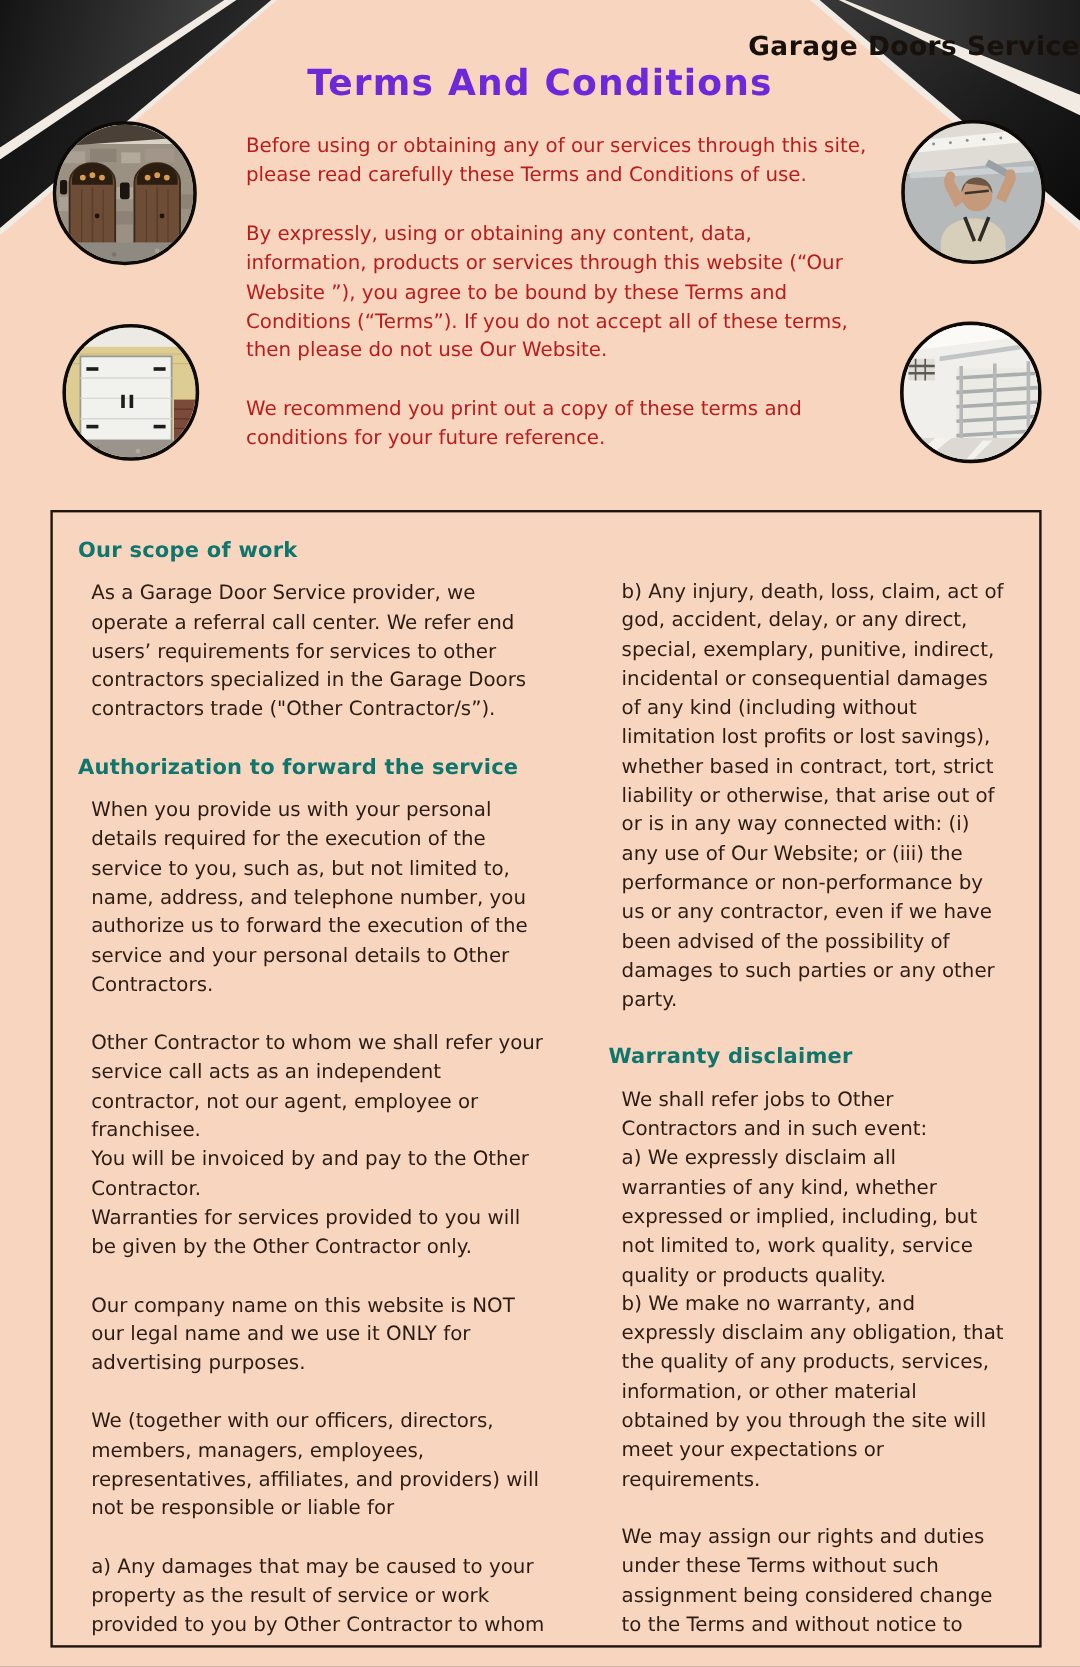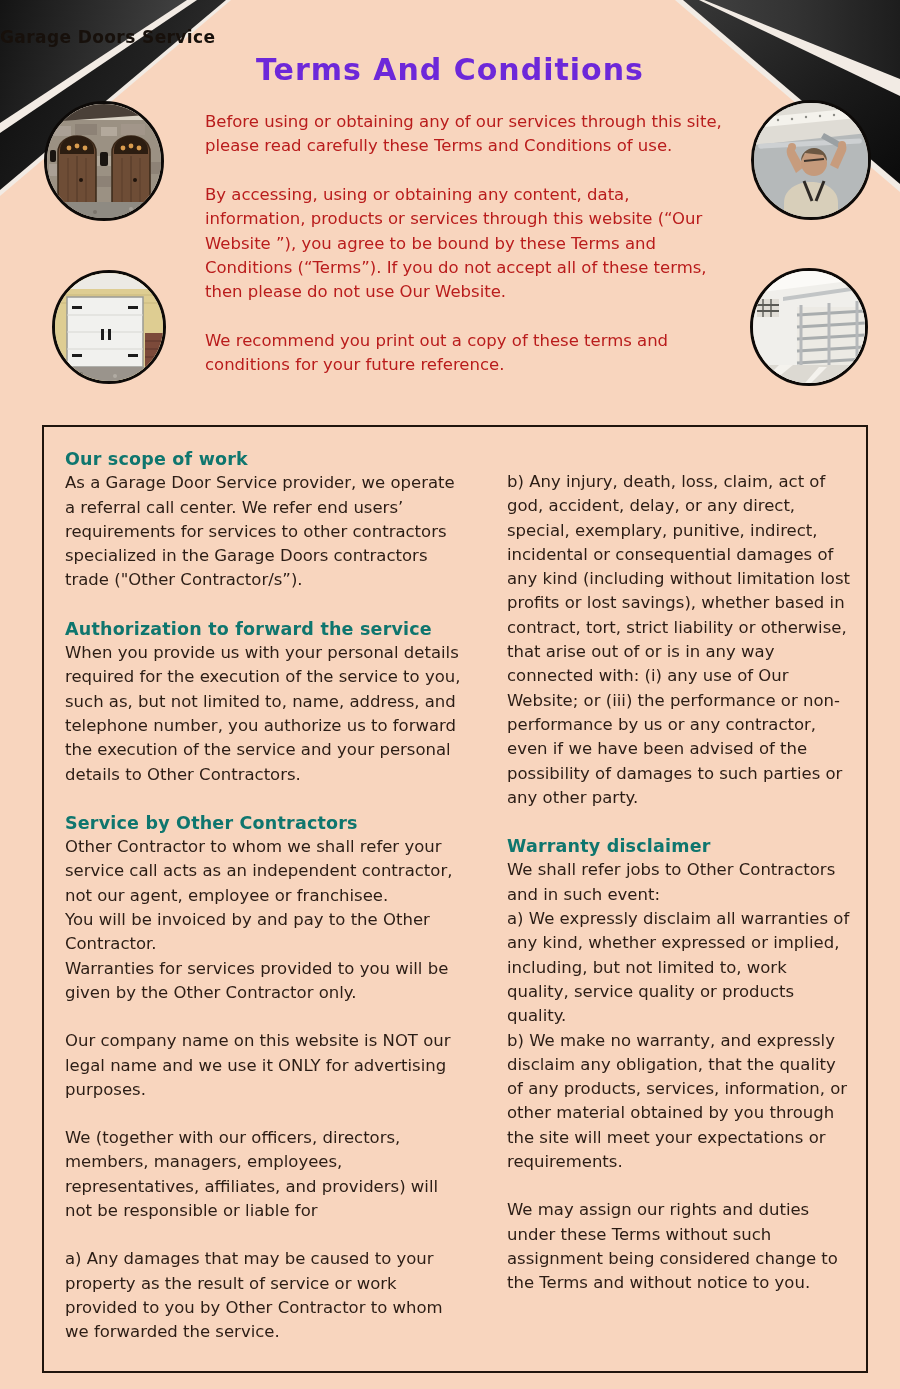--- a/index.html
+++ b/index.html
@@ -24,21 +24,21 @@
   .cl-band-white{clip-path:polygon(0 0,197px 0,0 133px);background:#f2ebe4;}
   .cl-inner-dark{clip-path:polygon(0 0,187px 0,0 123px);background:linear-gradient(105deg,#141414 0%,#3e3e3e 60%,#575757 100%);}
   .cr-outer-white{clip-path:polygon(10px 0,235px 0,235px 192px);background:#f2ebe4;}
   .cr-band-dark {clip-path:polygon(18px 0,235px 0,235px 184px);background:linear-gradient(to bottom right,#3a3a3a 0%,#1a1a1a 60%,#090909 100%);}
   .cr-band-white{clip-path:polygon(34px 0,235px 0,235px 96px);background:#f2ebe4;}
   .cr-inner-dark{clip-path:polygon(39px 0,235px 0,235px 79px);background:linear-gradient(to right,#454545 0%,#333 55%,#1d1d1d 100%);}
 
   
   .brand{
     position:absolute;top:27px;left:0;right:0;z-index:3;
-    text-align:left;font-size:17px;font-weight:bold;
+    text-align:right;font-size:22px;font-weight:bold;
     letter-spacing:.4px;color:#17100b;
   }
   .main-title{
     position:absolute;top:52px;left:0;right:0;z-index:3;
     text-align:center;font-size:30px;font-weight:bold;
     letter-spacing:1px;color:#6d28d9;
   }
   .intro{
     position:absolute;left:205px;top:110px;width:518px;z-index:3;
     font-size:16.5px;line-height:24.4px;color:#b91c1c;
@@ -69,21 +69,21 @@
   }
   .col{box-sizing:border-box;}
   .col-left{width:404px;flex:0 0 404px;}
   .col-right{flex:1 1 auto;padding-top:23px;}
   .sec{margin:0 0 24px 0;}
   .sec:last-child{margin-bottom:0;}
   .sec h3{
     margin:0;font-size:17.5px;font-weight:bold;color:#0f766e;
     line-height:24.3px;letter-spacing:.2px;
   }
-  .sec .body{margin:0;white-space:pre-line;}
+  .sec .body{margin:11px;white-space:pre-line;}
 </style>
 </head>
 <body>
 
 <div class="page">
 
   <div class="corner corner-left">
     <div class="cl-outer-white"></div>
     <div class="cl-band-dark"></div>
     <div class="cl-band-white"></div>
@@ -94,21 +94,21 @@
     <div class="cr-band-dark"></div>
     <div class="cr-band-white"></div>
     <div class="cr-inner-dark"></div>
   </div>
 
   <div class="brand">Garage Doors Service</div>
   <div class="main-title">Terms And Conditions</div>
 
   <div class="intro">
     <p>Before using or obtaining any of our services through this site, please read carefully these Terms and Conditions of use.</p>
-    <p>By accessing, using or obtaining any content, data, information, products or services through this website (“Our Website ”), you agree to be bound by these Terms and Conditions (“Terms”). If you do not accept all of these terms, then please do not use Our Website.</p>
+    <p>By expressly, using or obtaining any content, data, information, products or services through this website (“Our Website ”), you agree to be bound by these Terms and Conditions (“Terms”). If you do not accept all of these terms, then please do not use Our Website.</p>
     <p>We recommend you print out a copy of these terms and conditions for your future reference.</p>
   </div>
 
   <div class="photo photo-1">
     <svg width="114" height="114" viewBox="0 0 114 114">
       <rect x="0" y="0" width="114" height="114" fill="#9b9183"></rect>
       <rect x="0" y="0" width="114" height="16" fill="#d9d2c5"></rect>
       <polygon points="0,0 114,0 114,10 0,18" fill="#4a4038"></polygon>
       <rect x="6" y="22" width="18" height="10" fill="#aaa095"></rect>
         <rect x="28" y="20" width="22" height="11" fill="#8d8276"></rect>
@@ -226,21 +226,20 @@
     <div class="col col-left">
       <div class="sec">
         <h3>Our scope of work</h3>
         <p class="body">As a Garage Door Service provider, we operate a referral call center. We refer end users’ requirements for services to other contractors specialized in the Garage Doors contractors trade ("Other Contractor/s”).</p>
       </div>
       <div class="sec">
         <h3>Authorization to forward the service</h3>
         <p class="body">When you provide us with your personal details required for the execution of the service to you, such as, but not limited to, name, address, and telephone number, you authorize us to forward the execution of the service and your personal details to Other Contractors.</p>
       </div>
       <div class="sec">
-        <h3>Service by Other Contractors</h3>
         <p class="body">Other Contractor to whom we shall refer your service call acts as an independent contractor, not our agent, employee or franchisee.
 You will be invoiced by and pay to the Other Contractor.
 Warranties for services provided to you will be given by the Other Contractor only.</p>
       </div>
       <div class="sec">
         <p class="body">Our company name on this website is NOT our legal name and we use it ONLY for advertising purposes.</p>
       </div>
       <div class="sec">
         <p class="body">We (together with our officers, directors, members, managers, employees, representatives, affiliates, and providers) will not be responsible or liable for</p>
       </div>

